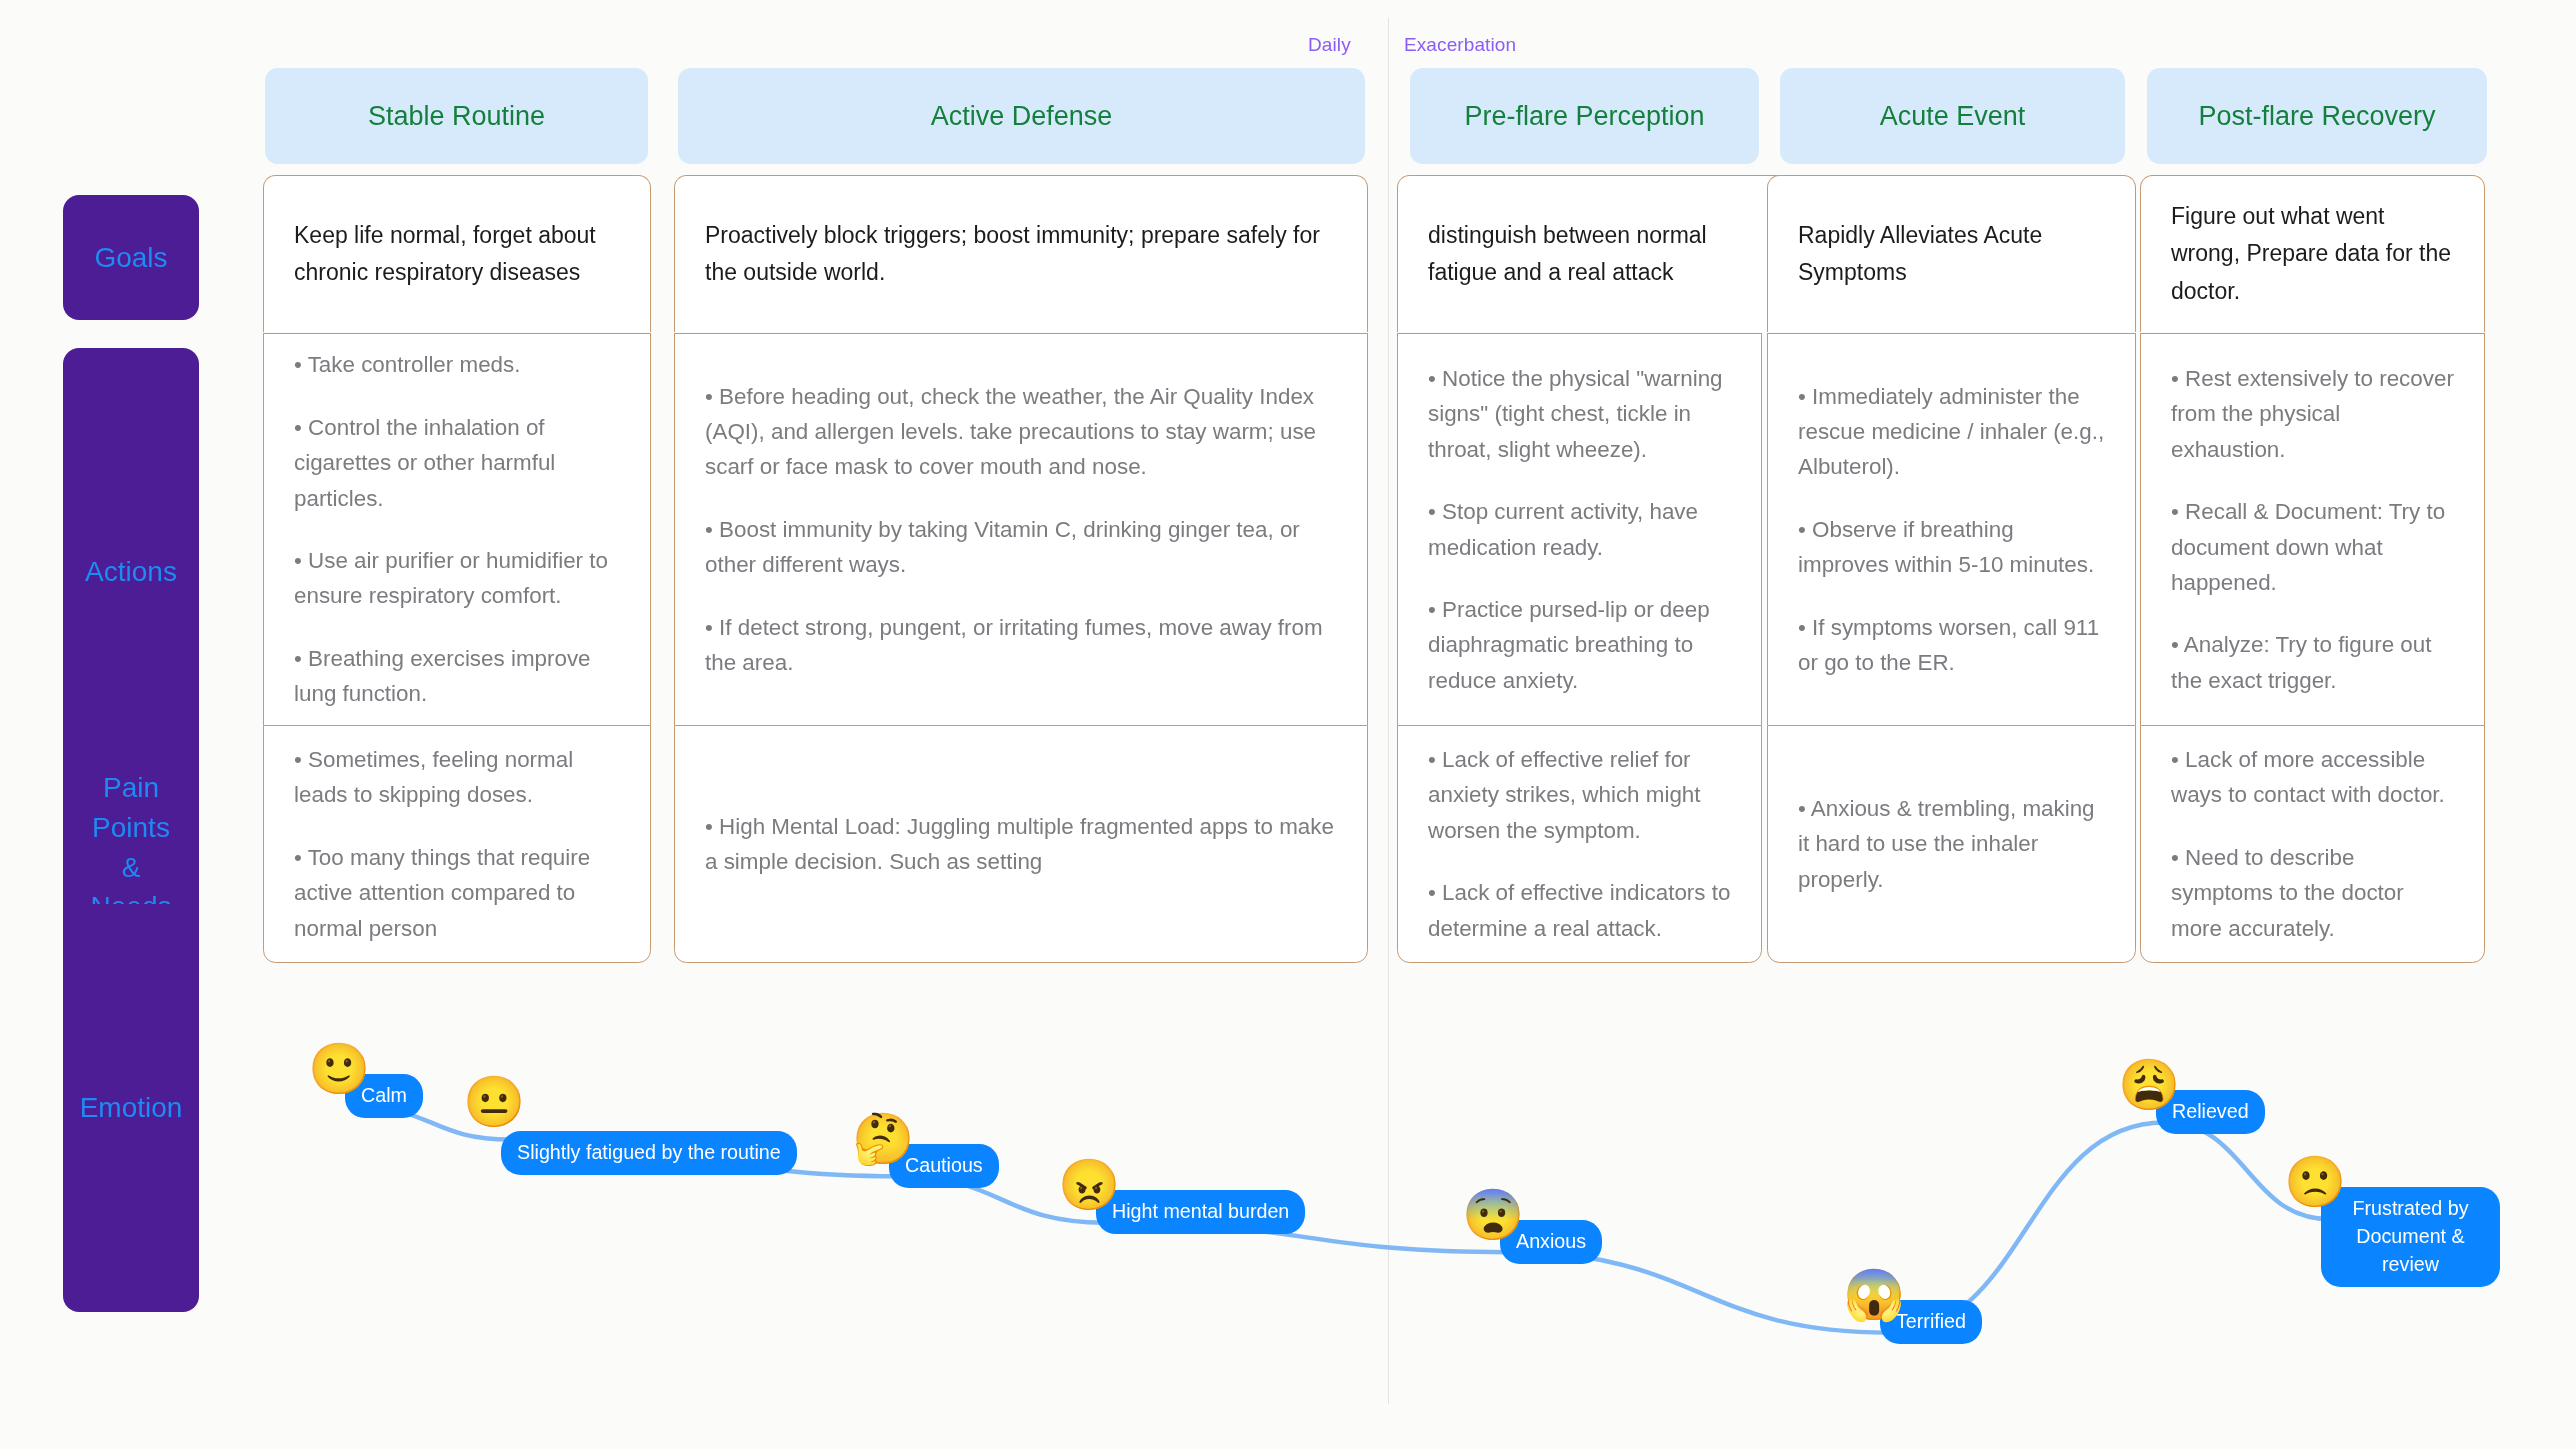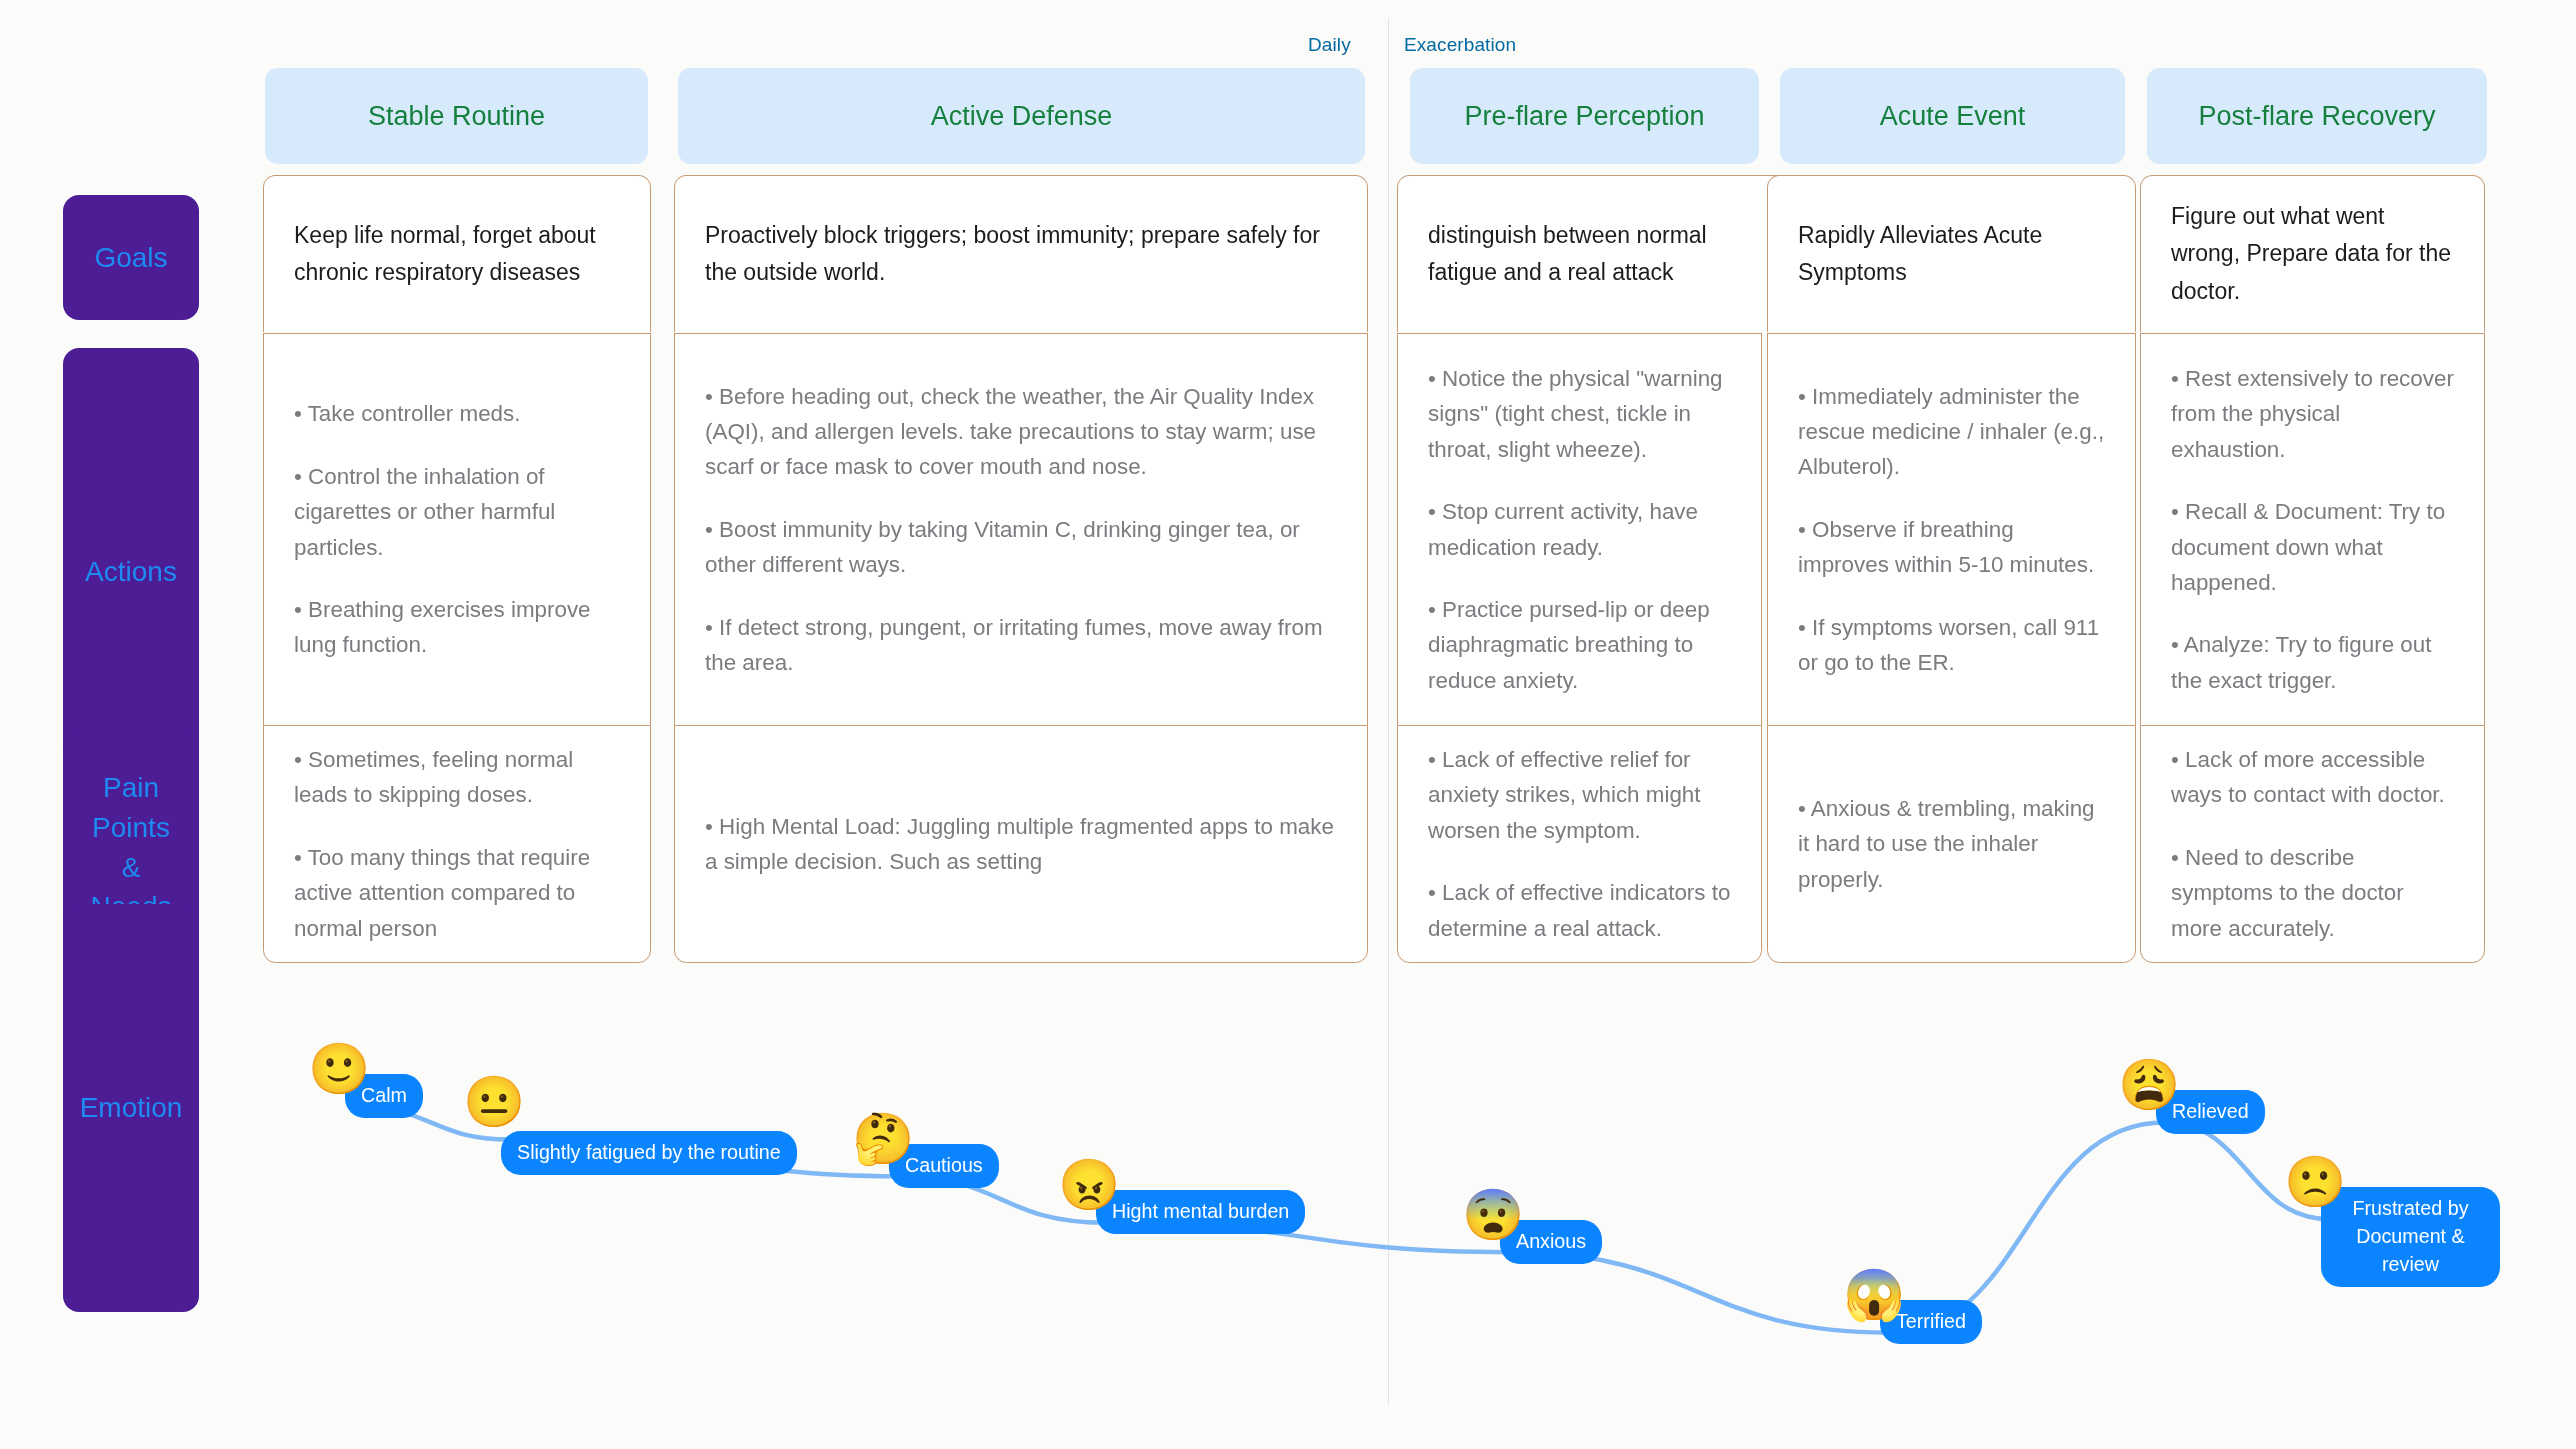--- a/index.html
+++ b/index.html
@@ -7,21 +7,21 @@
     width: 2576px; height: 1449px;
     background: #fbfbfa;
     font-family: "Liberation Sans", sans-serif;
     overflow: hidden;
   }
   #root { position: relative; width: 2576px; height: 1449px; }
 
   
   .phase-caption {
     position: absolute; top: 34px;
-    font-size: 19px; color: #0369a1; letter-spacing: 0.1px;
+    font-size: 19px; color: #8b5cf6; letter-spacing: 0.1px;
     white-space: nowrap;
   }
   #cap-daily  { left: 1308px; text-align: right; }
   #cap-exac   { left: 1404px; }
 
   
   #phase-divider {
     position: absolute; left: 1388px; top: 18px;
     width: 0.9px; height: 1386px;
     background: #e3e3e3;
@@ -157,20 +157,21 @@
     <div class="cell-inner">
         <div class="goal-text">Figure out what went wrong, Prepare data for the doctor.</div>
       </div>
   </div>
 
   <div class="cell mid" style="left:263px;top:333px;width:388px;height:392px;">
     <div class="cell-inner">
         <ul class="bullet-list">
       <li>• Take controller meds.</li>
       <li>• Control the inhalation of cigarettes or other harmful particles.</li>
+      <li>• Use air purifier or humidifier to ensure respiratory comfort.</li>
       <li>•  Breathing exercises improve lung function.</li>
     </ul>
       </div>
   </div>
   <div class="cell mid" style="left:674px;top:333px;width:694px;height:392px;">
     <div class="cell-inner">
         <ul class="bullet-list">
       <li>• Before heading out, check the weather, the Air Quality Index (AQI), and allergen levels. take precautions to stay warm; use scarf or face mask to cover mouth and nose.</li>
       <li>• Boost immunity by taking Vitamin C, drinking ginger tea, or other different ways.</li>
       <li>• If detect strong, pungent, or irritating fumes, move away from the area.</li>

